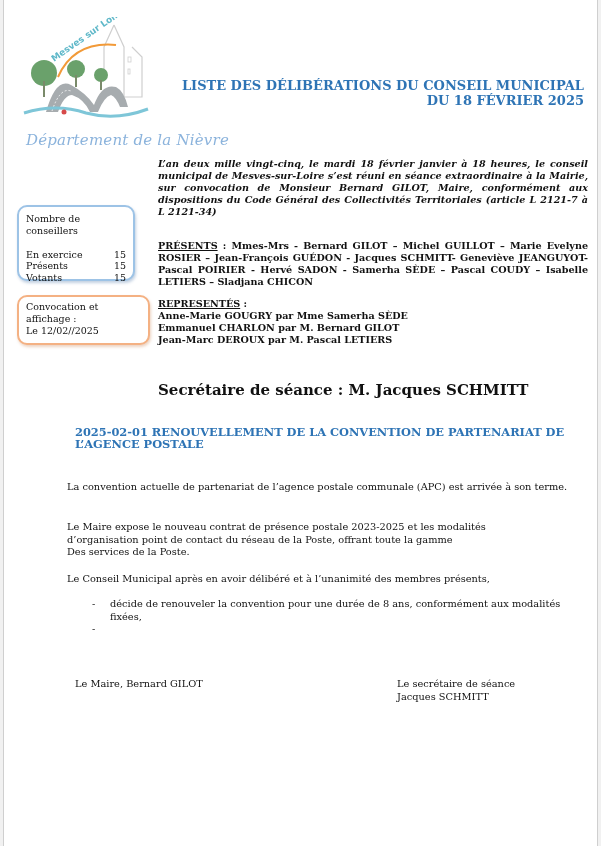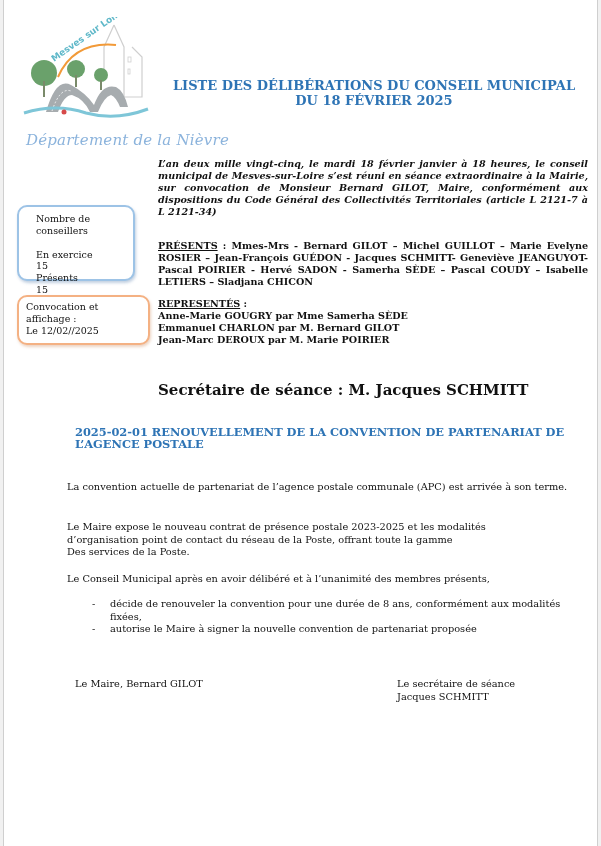--- a/index.html
+++ b/index.html
@@ -1,26 +1,26 @@
 <!DOCTYPE html>
 <html><head>
 <meta charset="utf-8">
 <style>
   html, body { margin:0; padding:0; }
   body { width:601px; height:846px; background:#f1f1f1; position:relative; overflow:hidden; font-family:"DejaVu Serif", serif; }
   .page { position:absolute; left:3px; top:0; width:593px; height:846px; background:#ffffff; border-left:1px solid #cfcfcf; border-right:1px solid #cfcfcf; }
   .logo { position:absolute; left:12px; top:17px; width:138px; height:105px; }
   .dept { position:absolute; left:22px; top:131px; font-size:15px; font-style:italic; color:#8bb3dc; letter-spacing:0.2px; }
-  .title { position:absolute; left:160px; top:78px; width:420px; text-align:center; color:#2e74b5; font-weight:bold; font-size:13px; line-height:15px; }
+  .title { position:absolute; left:160px; top:78px; width:420px; text-align:right; color:#2e74b5; font-weight:bold; font-size:13px; line-height:15px; }
   .intro { position:absolute; left:154px; top:158px; width:430px; font-size:9.6px; font-style:italic; font-weight:bold; line-height:12px; text-align:justify; color:#111; }
   .box { position:absolute; background:#fff; border-radius:10px; font-size:9.5px; color:#111; line-height:11.8px; }
-  .box-blue { left:13px; top:205px; width:118px; height:76px; border:2px solid #9dc3e6; box-shadow:1px 2px 3px rgba(80,120,170,0.35); padding:0 17px; box-sizing:border-box; }
+  .box-blue { left:13px; top:205px; width:118px; height:76px; border:2px solid #9dc3e6; box-shadow:1px 2px 3px rgba(80,120,170,0.35); padding:0 7px; box-sizing:border-box; }
   .box-orange { left:13px; top:295px; width:133px; height:50px; border:2px solid #f4b183; box-shadow:1px 2px 3px rgba(200,130,80,0.35); padding:4px 7px; box-sizing:border-box; }
   .box-title { margin-top:6px; margin-bottom:12px; }
-  .row { display:flex; justify-content:space-between;flex-direction:column; }
+  .row { display:flex; justify-content:space-between; }
   .presents { position:absolute; left:154px; top:240px; width:430px; font-size:9.6px; font-weight:bold; line-height:12px; text-align:justify; color:#111; }
   .u { text-decoration:underline; }
   .represented { position:absolute; left:154px; top:298px; width:430px; font-size:9.6px; font-weight:bold; line-height:12px; color:#111; }
   .secretary { position:absolute; left:154px; top:381px; font-size:15px; font-weight:bold; color:#111; }
   .delib-title { position:absolute; left:71px; top:426px; width:505px; color:#2e74b5; font-weight:bold; font-size:11.4px; line-height:12px; }
   .body-text { position:absolute; left:63px; width:505px; font-size:9.8px; line-height:12.5px; color:#111; }
   .p1 { top:481px; }
   .p2 { top:521px; }
   .p3 { top:573px; }
   .list { position:absolute; left:71px; top:598px; width:505px; font-size:9.8px; line-height:12.5px; color:#111; margin:0; padding:0; list-style:none; }
@@ -92,21 +92,21 @@
   </div>
 
   <div class="presents">
     <span class="u">PRÉSENTS</span><span> : </span><span>Mmes-Mrs - Bernard GILOT – Michel GUILLOT – Marie Evelyne ROSIER – Jean-François GUÉDON - Jacques SCHMITT- Geneviève JEANGUYOT- Pascal POIRIER - Hervé SADON - Samerha SÈDE – Pascal COUDY – Isabelle LETIERS – Sladjana CHICON</span>
   </div>
 
   <div class="represented">
     <div><span class="u">REPRESENTÉS</span><span> :</span></div>
     <div>Anne-Marie GOUGRY par Mme Samerha SÈDE</div>
     <div>Emmanuel CHARLON par M. Bernard GILOT</div>
-    <div>Jean-Marc DEROUX par M. Marie POIRIER</div>
+    <div>Jean-Marc DEROUX par M. Pascal LETIERS</div>
   </div>
 
   <div class="secretary">Secrétaire de séance :  M. Jacques SCHMITT</div>
 
   <div class="delib-title">2025-02-01 RENOUVELLEMENT DE LA CONVENTION DE PARTENARIAT DE L’AGENCE POSTALE</div>
 
   <div class="body-text p1">La convention actuelle de partenariat de l’agence postale communale (APC) est arrivée à son terme.</div>
 
   <div class="body-text p2">
     <div>Le Maire expose le nouveau contrat de présence postale 2023-2025 et les modalités</div>
@@ -116,21 +116,20 @@
 
   <div class="body-text p3">Le Conseil Municipal après en avoir délibéré et à l’unanimité des membres présents,</div>
 
   <ul class="list">
     <li>
       <span class="dash">-</span>
       <span>décide de renouveler la convention pour une durée de 8 ans, conformément aux modalités fixées,</span>
     </li>
     <li>
       <span class="dash">-</span>
-      <span>autorise le Maire à signer la nouvelle convention de partenariat proposée</span>
     </li>
   </ul>
 
   <div class="sig-left">Le Maire, Bernard GILOT</div>
   <div class="sig-right">
     <div>Le secrétaire de séance</div>
     <div>Jacques SCHMITT</div>
   </div>
 
 </div>

